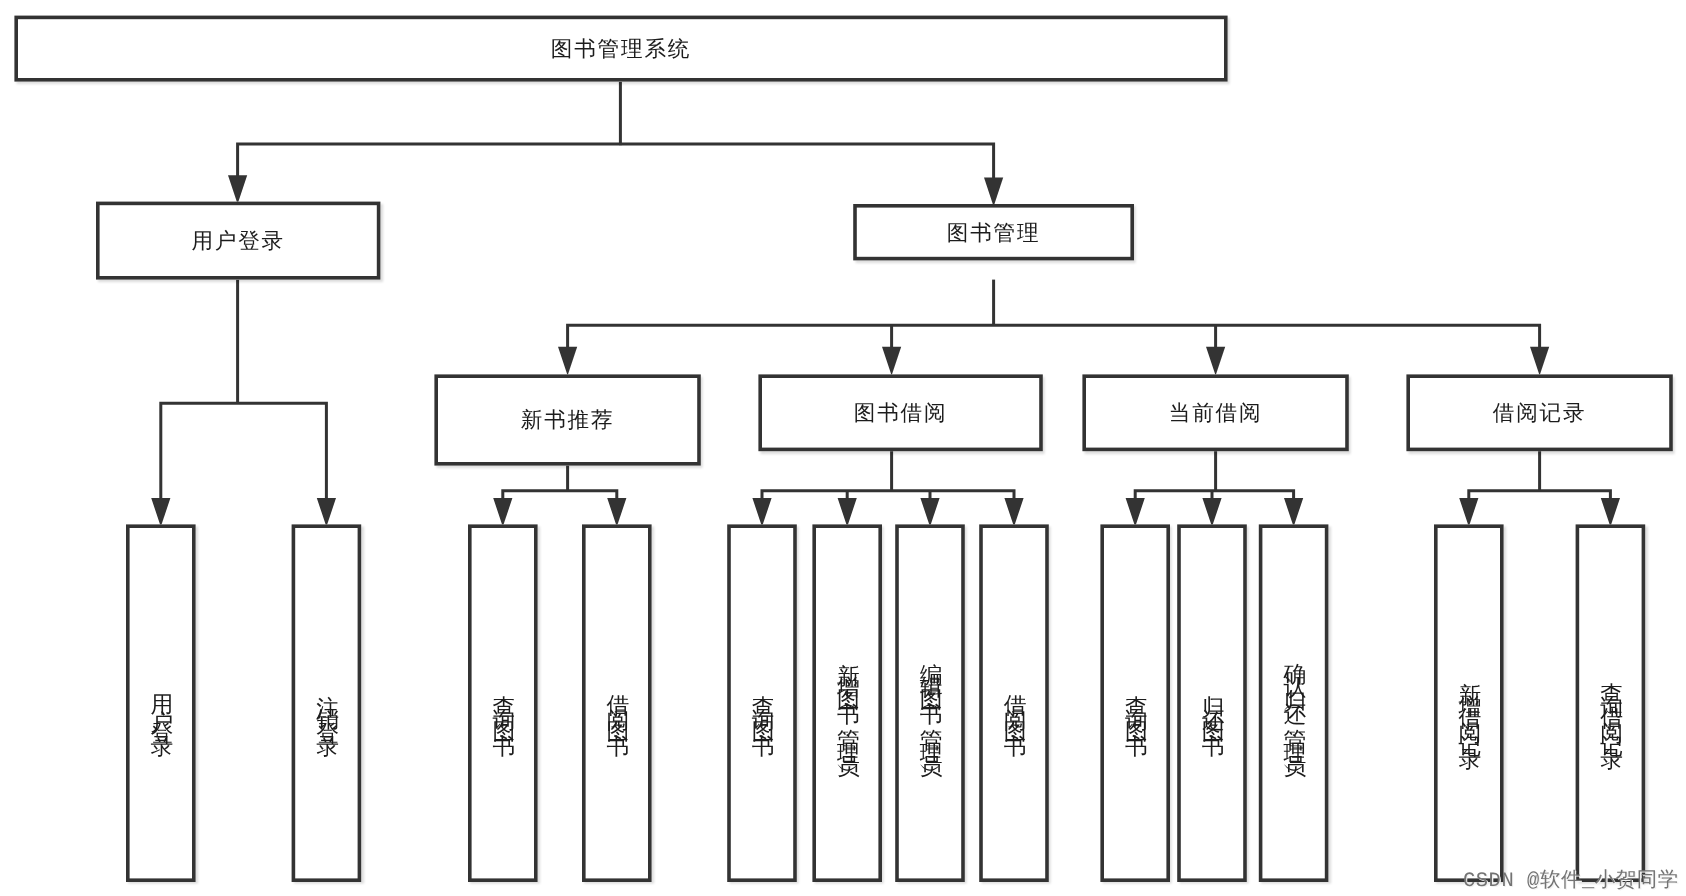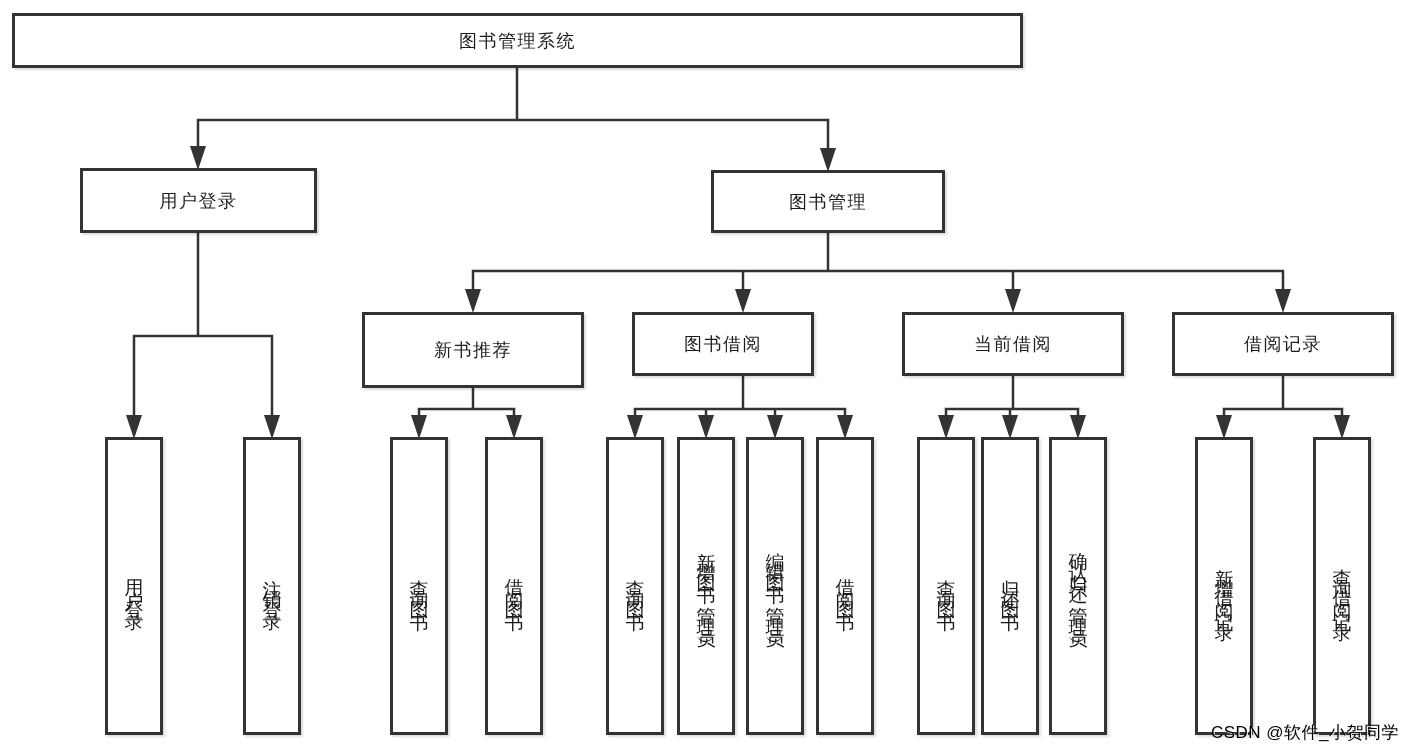--- a/index.html
+++ b/index.html
@@ -1,20 +1,20 @@
 <!DOCTYPE html>
 <html><head>
 <meta charset="utf-8">
 <style>
   html,body { margin:0; padding:0; background:#fff; }
   .canvas {
     position:relative;
     width:1405px; height:747px;
     background:#ffffff;
-    font-family:Liberation Sans, sans-serif;
+    font-family:Liberation Mono, monospace;
     overflow:hidden;
   }
   .connectors {
     position:absolute; left:0; top:0; z-index:1;
   }
   .box {
     position:absolute;
     box-sizing:border-box;
     border:3px solid #333333;
     background:#ffffff;
@@ -30,21 +30,21 @@
     writing-mode:vertical-rl;
     text-orientation:mixed;
     font-size:19px;
     letter-spacing:11px;
     white-space:nowrap;
   }
   .watermark {
     position:absolute;
     right:6px; bottom:3px;
     font-size:17px;
-    color:#000000;
+    color:#737373;
     letter-spacing:0.5px;
     z-index:5;
     text-shadow:1px 1px 0 #f2f2f2;
   }
 </style>
 </head>
 <body>
 
 <div class="canvas">
 
@@ -100,28 +100,28 @@
     </g>
   </svg>
 
   <div class="box hbox" style="left:12px; top:13px; width:1011px; height:55px">
     <span>图书管理系统</span>
   </div>
 
   <div class="box hbox" style="left:80px; top:168px; width:237px; height:65px">
     <span>用户登录</span>
   </div>
-  <div class="box hbox" style="left:711px; top:170px; width:234px; height:63px">
+  <div class="box hbox" style="left:711px; top:170px; width:234px; height:47px">
     <span>图书管理</span>
   </div>
 
   <div class="box hbox" style="left:362px; top:312px; width:222px; height:76px">
     <span>新书推荐</span>
   </div>
-  <div class="box hbox" style="left:632px; top:312px; width:182px; height:64px">
+  <div class="box hbox" style="left:632px; top:312px; width:237px; height:64px">
     <span>图书借阅</span>
   </div>
   <div class="box hbox" style="left:1172px; top:312px; width:222px; height:64px">
     <span>借阅记录</span>
   </div>
   <div class="box hbox" style="left:902px; top:312px; width:222px; height:64px">
     <span>当前借阅</span>
   </div>
 
   <div class="box vbox" style="left:105px; top:437px; width:58px; height:298px">

